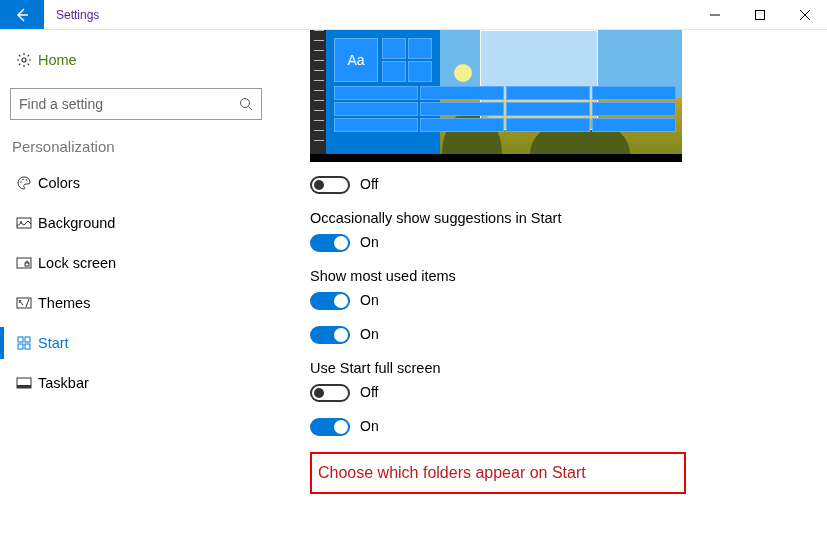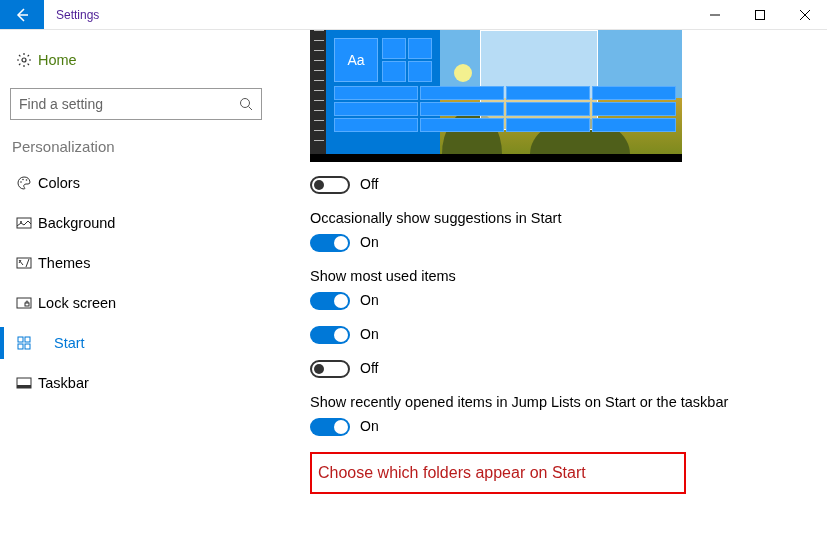--- a/index.html
+++ b/index.html
@@ -28,21 +28,21 @@
 .search-input::placeholder { color: #666; }
 .search-icon { width: 30px; display: flex; justify-content: center; color: #555; }
 
 
 .category { font-size: 15px; color: #777; margin-bottom: 8px; padding-left: 2px; }
 
 
 .nav-item { display: flex; align-items: center; height: 40px; cursor: default; position: relative; }
 .nav-item .icon { width: 28px; display: flex; justify-content: center; color: #333; }
 .nav-item .label { font-size: 14.5px; color: #000; }
-.nav-item.active { color: #0078d7; gap: 16px; }
+.nav-item.active { color: #0078d7; }
 .nav-item.active .icon, .nav-item.active .label { color: #0078d7; }
 .nav-item.active::before { content: ""; position: absolute; left: -10px; top: 4px; bottom: 4px; width: 4px; background: #0078d7; }
 
 
 .preview { width: 372px; height: 132px; background: #fef9c3; position: relative; overflow: hidden; margin-bottom: 14px; }
 .preview .taskbar { position: absolute; left: 0; right: 0; bottom: 0; height: 8px; background: #000; }
 .preview .desktop { position: absolute; left: 130px; right: 0; top: 0; bottom: 8px; background: linear-gradient(#6fb8ea 0%, #6fb8ea 55%, #bfa02e 55%, #7d8a1e 100%); }
 .preview .window { position: absolute; left: 170px; top: 0; width: 118px; height: 100px; background: rgba(255,255,255,0.5); border: 1px solid #fff; }
 .preview .startmenu { position: absolute; left: 16px; top: 0; bottom: 8px; width: 114px; background: #0078d7; }
 .preview .ruler { position: absolute; left: 0; top: 0; bottom: 8px; width: 16px; background: #2a2a2a; }
@@ -144,35 +144,35 @@
             <circle cx="5" cy="7" r="1" fill="#333"></circle>
             <path d="M1 11 L5 8 L8 10 L12 6 L15 9" fill="none" stroke="#333"></path>
           </svg>
         </span>
       <span class="label">Background</span>
     </div>
     <div class="nav-item">
       <span class="icon">
           <svg width="16" height="16" viewBox="0 0 16 16">
             <rect x="1" y="3" width="14" height="10" fill="none" stroke="#333"></rect>
+            <rect x="9" y="8" width="4" height="3" fill="none" stroke="#333"></rect>
+            <path d="M10 8v-1a1 1 0 0 1 2 0v1" fill="none" stroke="#333"></path>
+          </svg>
+        </span>
+      <span class="label">Lock screen</span>
+    </div>
+    <div class="nav-item">
+      <span class="icon">
+          <svg width="16" height="16" viewBox="0 0 16 16">
+            <rect x="1" y="3" width="14" height="10" fill="none" stroke="#333"></rect>
             <path d="M3 5 L7 10 M5 5 L3 8" stroke="#333"></path>
             <path d="M10 12 L13 4" stroke="#333"></path>
           </svg>
         </span>
       <span class="label">Themes</span>
-    </div>
-    <div class="nav-item">
-      <span class="icon">
-          <svg width="16" height="16" viewBox="0 0 16 16">
-            <rect x="1" y="3" width="14" height="10" fill="none" stroke="#333"></rect>
-            <rect x="9" y="8" width="4" height="3" fill="none" stroke="#333"></rect>
-            <path d="M10 8v-1a1 1 0 0 1 2 0v1" fill="none" stroke="#333"></path>
-          </svg>
-        </span>
-      <span class="label">Lock screen</span>
     </div>
     <div class="nav-item active">
       <span class="icon">
           <svg width="16" height="16" viewBox="0 0 16 16">
             <rect x="2" y="2" width="5" height="5" fill="none" stroke="#0078d7"></rect>
             <rect x="9" y="2" width="5" height="5" fill="none" stroke="#0078d7"></rect>
             <rect x="2" y="9" width="5" height="5" fill="none" stroke="#0078d7"></rect>
             <rect x="9" y="9" width="5" height="5" fill="none" stroke="#0078d7"></rect>
           </svg>
         </span>
@@ -267,30 +267,30 @@
     <div class="setting">
       <div class="toggle-row">
         <div class="toggle on">
             <div class="knob"></div>
           </div>
         <span class="toggle-state">On</span>
       </div>
     </div>
 
     <div class="setting">
+      <div class="setting-label">Use Start full screen</div>
       <div class="toggle-row">
         <div class="toggle off">
             <div class="knob"></div>
           </div>
         <span class="toggle-state">Off</span>
       </div>
     </div>
 
     <div class="setting">
-      <div class="setting-label">Show recently opened items in Jump Lists on Start or the taskbar</div>
       <div class="toggle-row">
         <div class="toggle on">
             <div class="knob"></div>
           </div>
         <span class="toggle-state">On</span>
       </div>
     </div>
 
     <div class="link-row">
       <span class="link-text">Choose which folders appear on Start</span>

